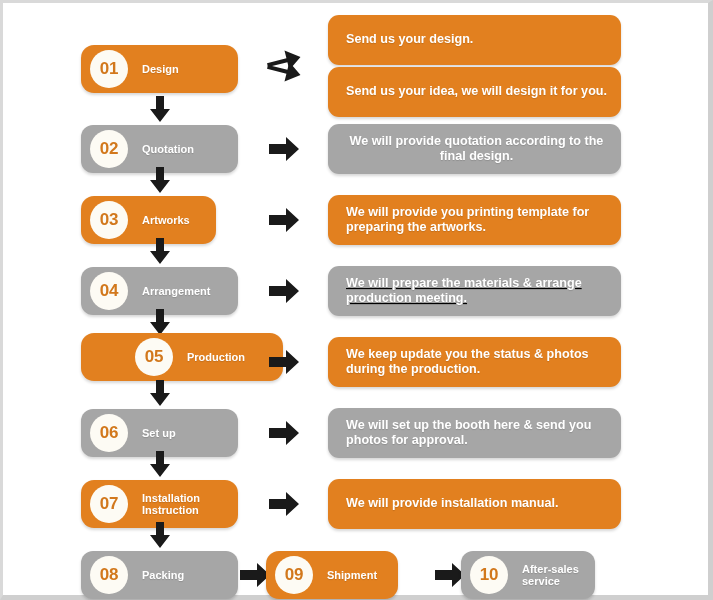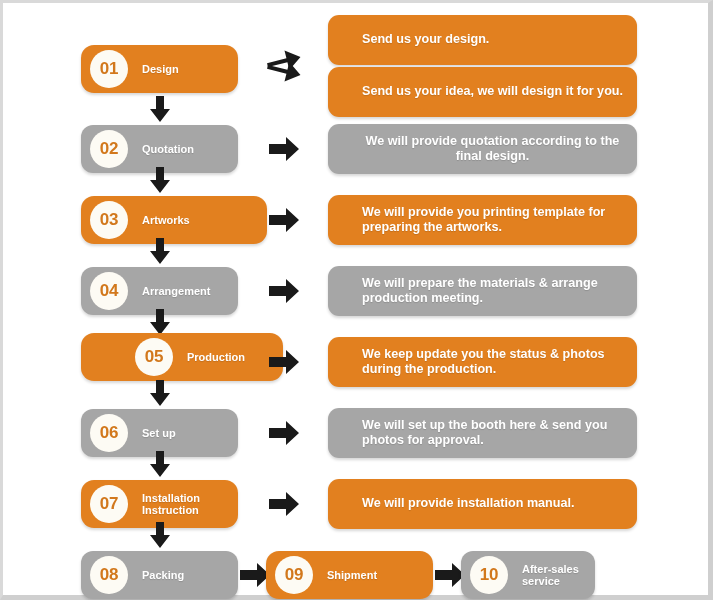--- a/index.html
+++ b/index.html
@@ -72,21 +72,20 @@
   
   .desc {
     position: absolute;
     left: 325px;
     width: 293px;
     height: 50px;
     border-radius: 11px;
     display: flex;
     align-items: center;
     box-shadow: 0 2px 3px rgba(0,0,0,0.16);
-    padding-left: 16px;
   }
   .desc.orange { background: #e2801f; }
   .desc.gray   { background: #a6a6a6; }
   .desc-text {
     margin: 0 14px 0 18px;
     color: #ffffff;
     font-size: 12.6px;
     font-weight: bold;
     line-height: 1.22;
     text-shadow: 0 1px 1px rgba(0,0,0,0.14);
@@ -153,21 +152,21 @@
     <div class="desc gray" style="top:121px;text-align:center;">
       <div class="desc-text">We will provide quotation according to the final design.</div>
     </div>
 
     <div class="arrow-down" style="left:146px; top:164px;">
       <svg viewBox="0 0 22 26" width="22" height="26">
         <path d="M7 0 L15 0 L15 13 L21 13 L11 26 L1 13 L7 13 Z" fill="#1a1a1a"></path>
       </svg>
     </div>
 
-    <div class="step orange" style="left:78px; top:193px; width:186px;">
+    <div class="step orange" style="left:78px; top:193px; width:135px;">
       <div class="badge">03</div>
       <div class="step-label">Artworks</div>
     </div>
     <div class="arrow-right" style="left:266px; top:204px;">
       <svg viewBox="0 0 30 26" width="30" height="26">
         <path d="M0 8 L17 8 L17 1 L30 13 L17 25 L17 18 L0 18 Z" fill="#1a1a1a"></path>
       </svg>
     </div>
     <div class="desc orange" style="top:192px;">
       <div class="desc-text">We will provide you printing template for preparing the artworks.</div>
@@ -181,21 +180,21 @@
 
     <div class="step gray" style="left:78px; top:264px; width:157px;">
       <div class="badge">04</div>
       <div class="step-label">Arrangement</div>
     </div>
     <div class="arrow-right" style="left:266px; top:275px;">
       <svg viewBox="0 0 30 26" width="30" height="26">
         <path d="M0 8 L17 8 L17 1 L30 13 L17 25 L17 18 L0 18 Z" fill="#1a1a1a"></path>
       </svg>
     </div>
-    <div class="desc gray" style="top:263px;">
+    <div class="desc gray" style="top:263px;text-decoration:underline;">
       <div class="desc-text">We will prepare the materials &amp; arrange production meeting.</div>
     </div>
 
     <div class="arrow-down" style="left:146px; top:306px;">
       <svg viewBox="0 0 22 26" width="22" height="26">
         <path d="M7 0 L15 0 L15 13 L21 13 L11 26 L1 13 L7 13 Z" fill="#1a1a1a"></path>
       </svg>
     </div>
 
     <div class="step orange" style="left:78px; top:330px; width:157px;padding-left:45px;">
@@ -260,21 +259,21 @@
       <div class="badge">08</div>
       <div class="step-label">Packing</div>
     </div>
 
     <div class="arrow-right" style="left:237px; top:559px;">
       <svg viewBox="0 0 30 26" width="30" height="26">
         <path d="M0 8 L17 8 L17 1 L30 13 L17 25 L17 18 L0 18 Z" fill="#1a1a1a"></path>
       </svg>
     </div>
 
-    <div class="step orange" style="left:263px; top:548px; width:167px;">
+    <div class="step orange" style="left:263px; top:548px; width:132px;">
       <div class="badge">09</div>
       <div class="step-label">Shipment</div>
     </div>
 
     <div class="arrow-right" style="left:432px; top:559px;">
       <svg viewBox="0 0 30 26" width="30" height="26">
         <path d="M0 8 L17 8 L17 1 L30 13 L17 25 L17 18 L0 18 Z" fill="#1a1a1a"></path>
       </svg>
     </div>
 

